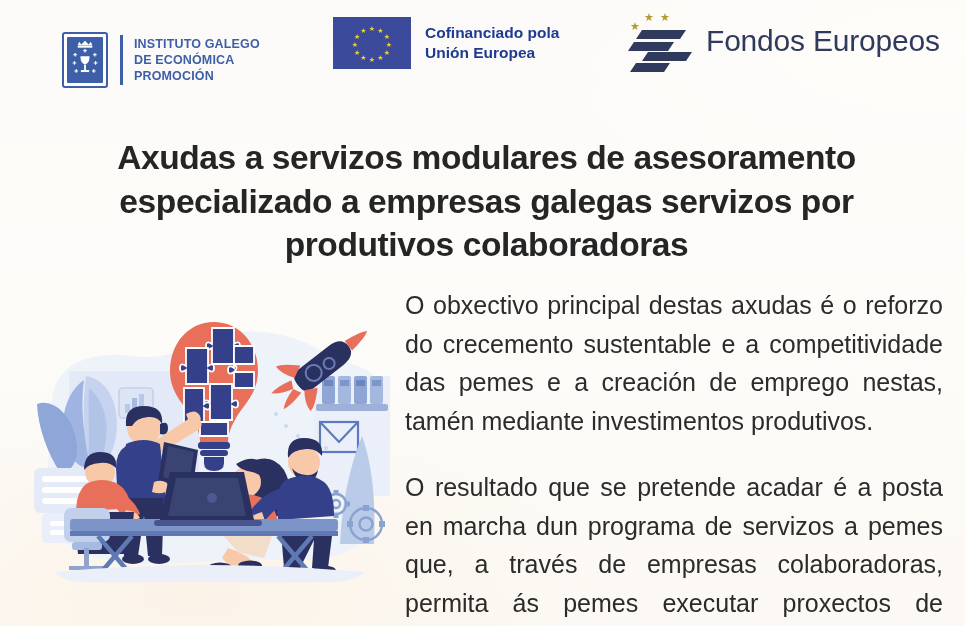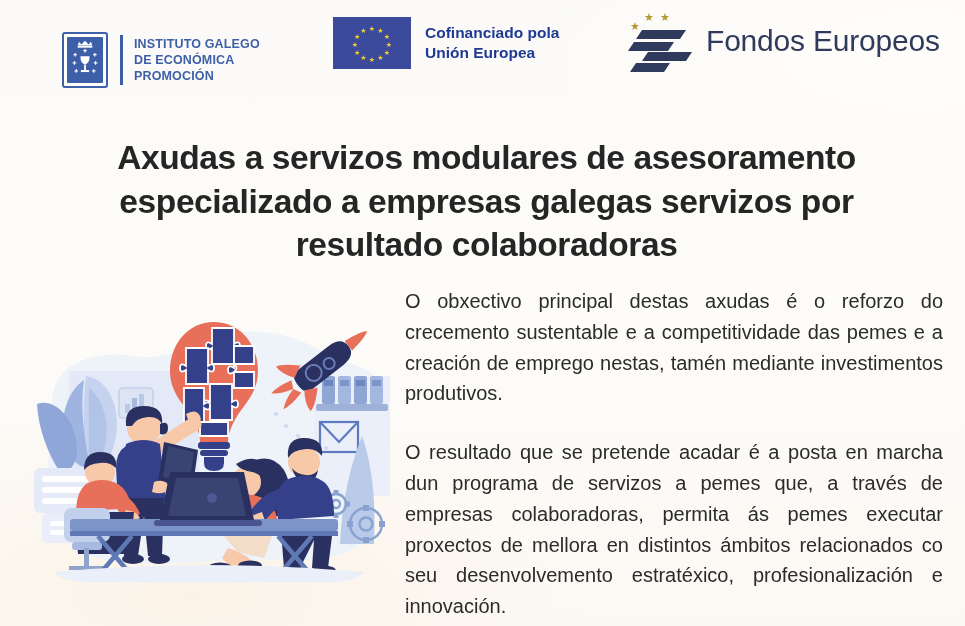--- a/index.html
+++ b/index.html
@@ -106,21 +106,21 @@
     top: 272px; left: 0; right: 0; bottom: 0;
   }
 
   .text-col {
     position: absolute;
     left: 405px; top: 14px;
     width: 538px;
   }
   .para {
     color: #2b2b2b;
-    font-size: 20px;
+    font-size: 25px;
     line-height: 1.54;
     text-align: justify;
     text-justify: inter-word;
   }
   .para + .para { margin-top: 28px; }
 
   
   .illo {
     position: absolute;
     left: 14px; top: 4px;
@@ -221,21 +221,21 @@
         </svg>
       </div>
       <div class="fe-text">Fondos Europeos</div>
     </div>
 
   </div>
 
   <h1 class="title">
     <span class="title-line">Axudas a servizos modulares de asesoramento</span>
     <span class="title-line">especializado a empresas galegas servizos por</span>
-    <span class="title-line">resultado colaboradoras</span>
+    <span class="title-line">produtivos colaboradoras</span>
   </h1>
 
   <div class="content">
 
     <div class="illo">
       <svg viewBox="0 0 385 330" xmlns="http://www.w3.org/2000/svg">
         <defs>
           <clipPath id="blobclip">
             <path d="M38 128 C38 88 78 74 118 80 C158 86 176 66 212 58 C252 50 286 62 310 76
                      C340 94 356 86 366 110 C378 138 362 166 358 196 C354 228 364 256 340 272

